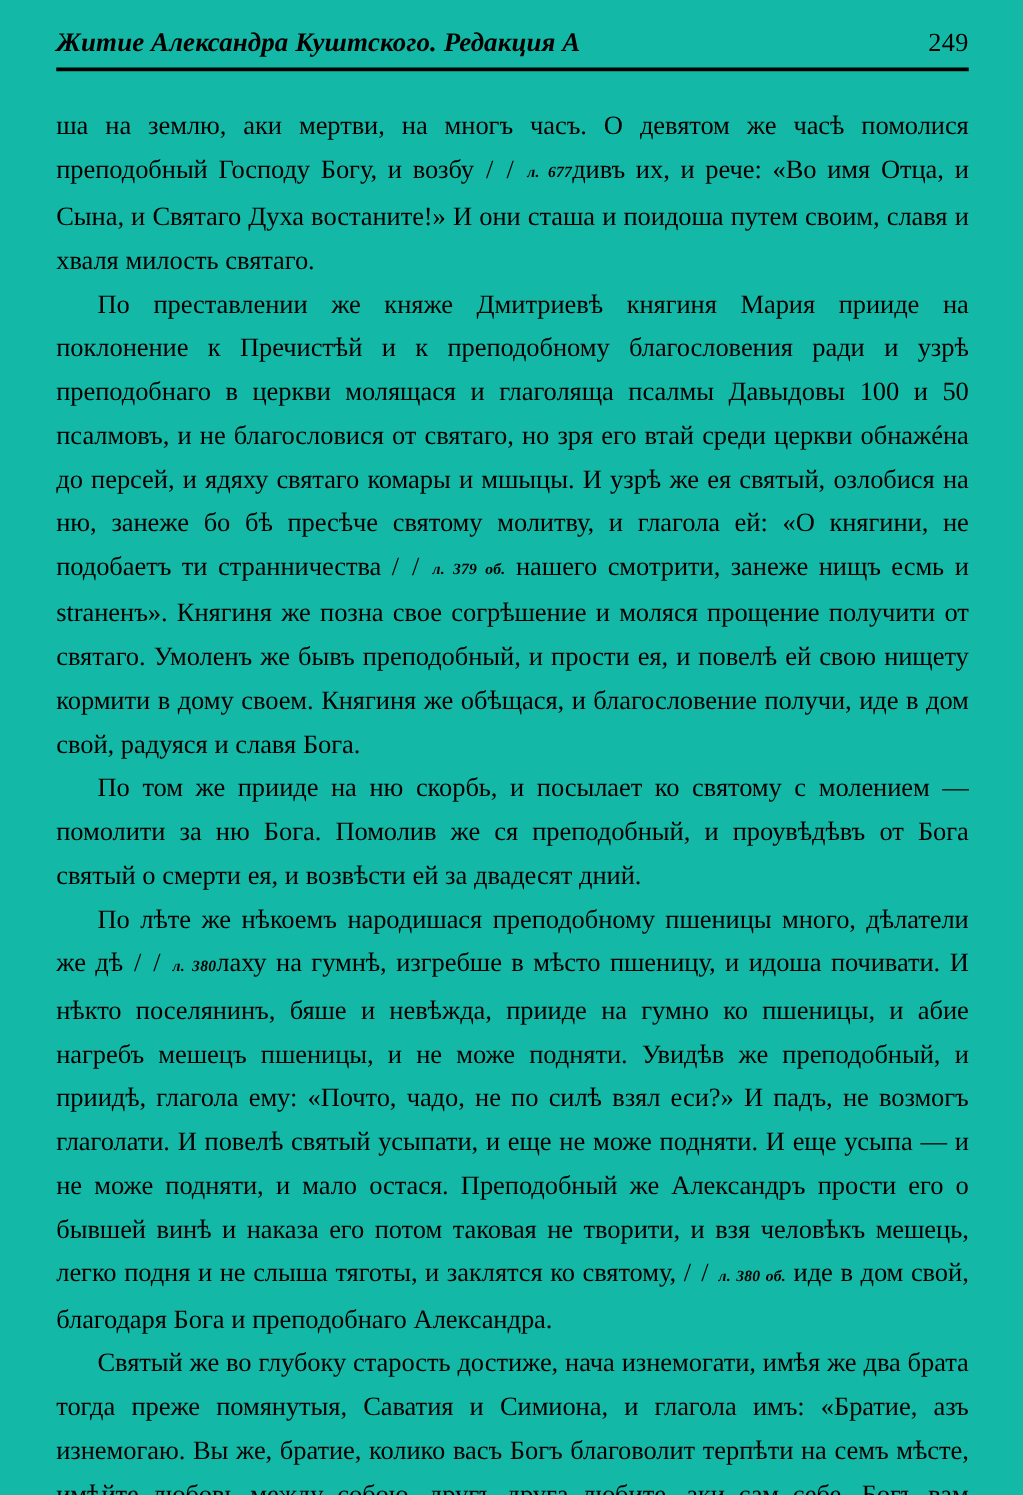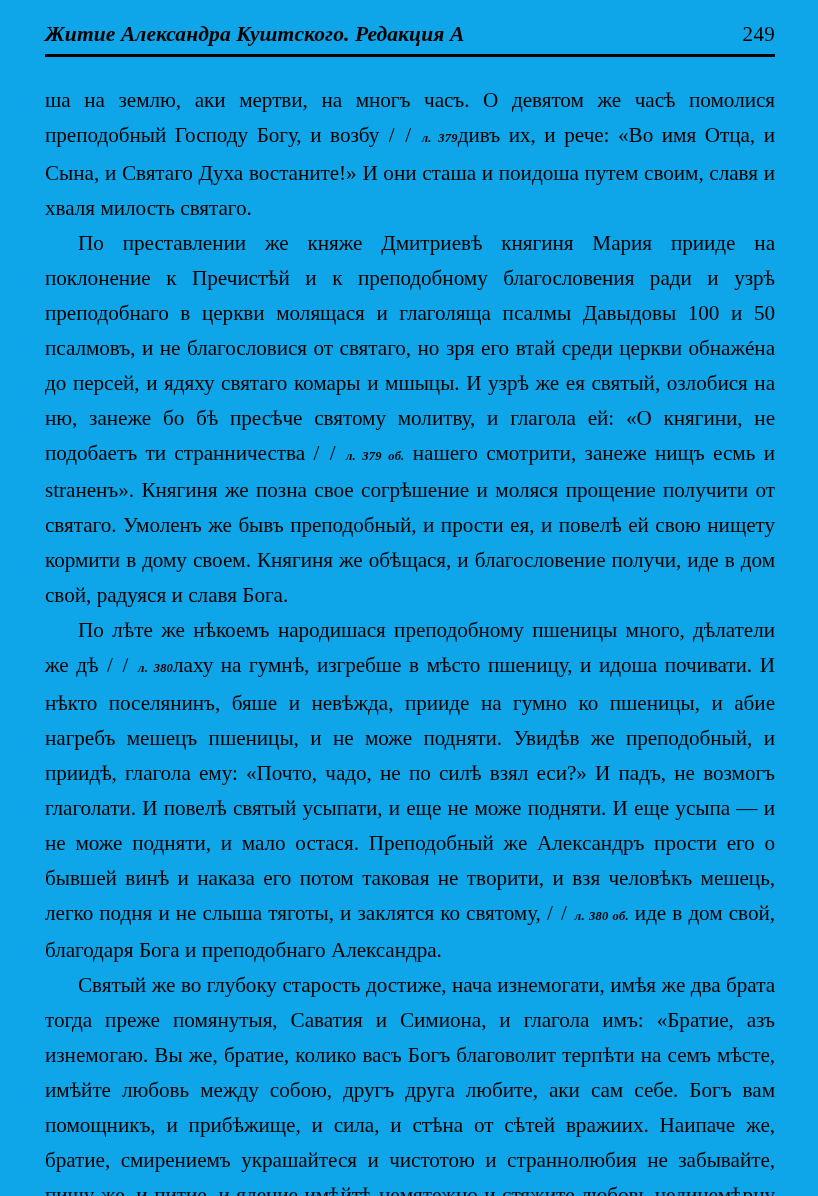--- a/index.html
+++ b/index.html
@@ -14,21 +14,21 @@
     color: #000000;
     -webkit-font-smoothing: antialiased;
   }
 
   .page {
     position: relative;
     width: 818px;
     height: 1196px;
     box-sizing: border-box;
     overflow: hidden;
-    background: #0ea5e9;
+    background: #14b8a6;
   }
 
   
   .running-head {
     position: absolute;
     left: 45px;
     top: 22px;
     width: 730px;
     display: flex;
     align-items: baseline;
@@ -96,19 +96,20 @@
 <div class="page">
 
   <div class="running-head">
     <span class="running-head-title">Житие Александра Куштского. Редакция А</span>
     <span class="running-head-folio">249</span>
   </div>
 
   <div class="head-rule"></div>
 
   <div class="body-text" id="body-text">
-      <p>ша на землю, аки мертви, на многъ часъ. О девятом же часѣ помолися преподобный Господу Богу, и возбу<span class="slashes"> / / </span><span class="folio-ref nb">л. 379</span>дивъ их, и рече: «Во имя Отца, и Сына, и Святаго Духа востаните!» И они сташа и поидоша путем своим, славя и хваля милость святаго.</p>
+      <p>ша на землю, аки мертви, на многъ часъ. О девятом же часѣ помолися преподобный Господу Богу, и возбу<span class="slashes"> / / </span><span class="folio-ref nb">л. 677</span>дивъ их, и рече: «Во имя Отца, и Сына, и Святаго Духа востаните!» И они сташа и поидоша путем своим, славя и хваля милость святаго.</p>
       <p class="indent">По преставлении же княже Дмитриевѣ княгиня Мария прииде на поклонение к Пречистѣй и к преподобному благословения ради и узрѣ преподобнаго в церкви молящася и глаголяща псалмы Давыдовы 100 и 50 псалмовъ, и не благословися от святаго, но зря его втай среди церкви обнажéна до персей, и ядяху святаго комары и мшыцы. И узрѣ же ея святый, озлобися на ню, занеже бо бѣ пресѣче святому молитву, и глагола ей: «О княгини, не подобаетъ ти странничества <span class="slashes"> / / </span><span class="folio-ref nb">л. 379 об.</span> нашего смотрити, занеже нищъ есмь и straненъ». Княгиня же позна свое согрѣшение и моляся прощение получити от святаго. Умоленъ же бывъ преподобный, и прости ея, и повелѣ ей свою нищету кормити в дому своем. Княгиня же обѣщася, и благословение получи, иде в дом свой, радуяся и славя Бога.</p>
+      <p class="indent">По том же прииде на ню скорбь, и посылает ко святому с молением — помолити за ню Бога. Помолив же ся преподобный, и проувѣдѣвъ от Бога святый о смерти ея, и возвѣсти ей за двадесят дний.</p>
       <p class="indent">По лѣте же нѣкоемъ народишася преподобному пшеницы много, дѣлатели же дѣ<span class="slashes"> / / </span><span class="folio-ref nb">л. 380</span>лаху на гумнѣ, изгребше в мѣсто пшеницу, и идоша почивати. И нѣкто поселянинъ, бяше и невѣжда, прииде на гумно ко пшеницы, и абие нагребъ мешецъ пшеницы, и не може подняти. Увидѣв же преподобный, и приидѣ, глагола ему: «Почто, чадо, не по силѣ взял еси?» И падъ, не возмогъ глаголати. И повелѣ святый усыпати, и еще не може подняти. И еще усыпа — и не може подняти, и мало остася. Преподобный же Александръ прости его о бывшей винѣ и наказа его потом таковая не творити, и взя человѣкъ мешець, легко подня и не слыша тяготы, и заклятся ко святому, <span class="slashes"> / / </span><span class="folio-ref nb">л. 380 об.</span> иде в дом свой, благодаря Бога и преподобнаго Александра.</p>
       <p class="indent">Святый же во глубоку старость достиже, нача изнемогати, имѣя же два брата тогда преже помянутыя, Саватия и Симиона, и глагола имъ: «Братие, азъ изнемогаю. Вы же, братие, колико васъ Богъ благоволит терпѣти на семъ мѣсте, имѣйте любовь между собою, другъ друга любите, аки сам себе. Богъ вам помощникъ, и прибѣжище, и сила, и стѣна от сѣтей вражиих. Наипаче же, братие, смирениемъ украшайтеся и чистотою и страннолюбия не забывайте, пищу же, и питие, и  ядение имѣйтѣ немятежно и стяжите любовь нелицемѣрну и чистоту душевную, вкупѣ и телесную. Всяка нечистота, братие, умрет, огнем потребится. И ничтоже вмѣняйте жития сего честь и славу, но</p>
     </div>
 
 </div>
 
 </body></html>

